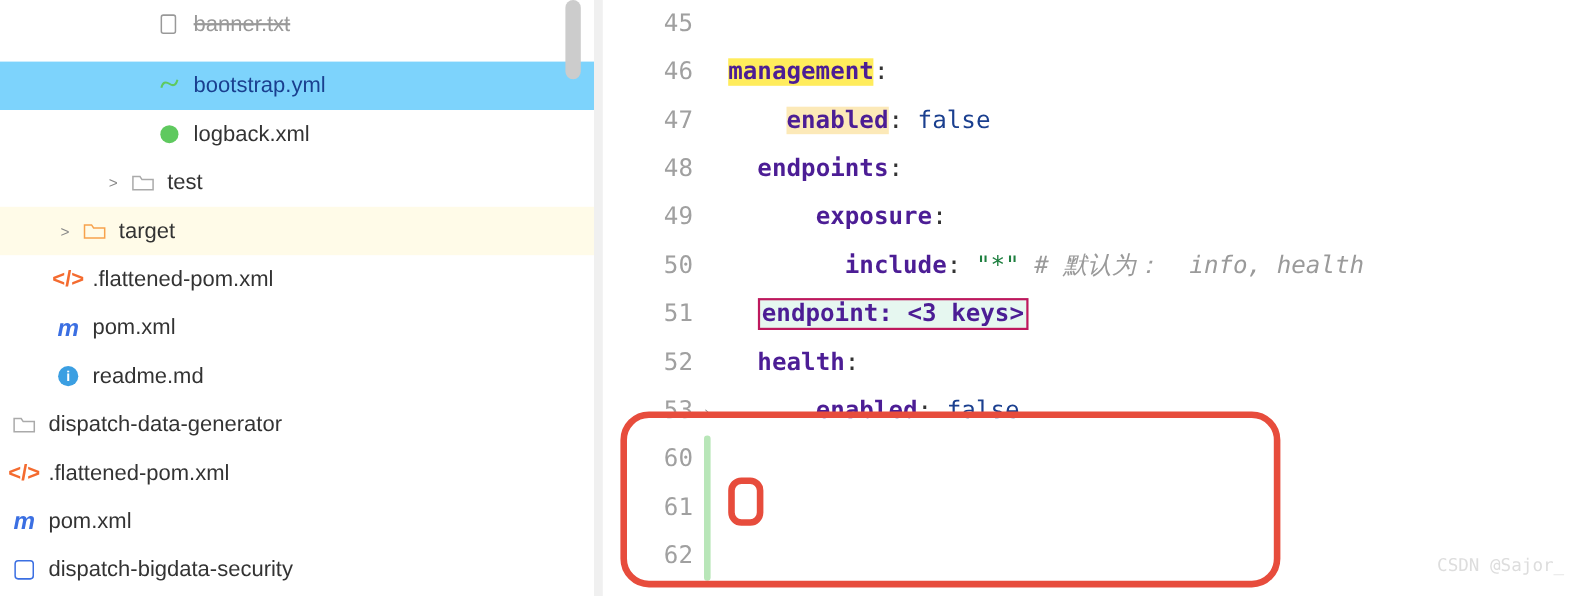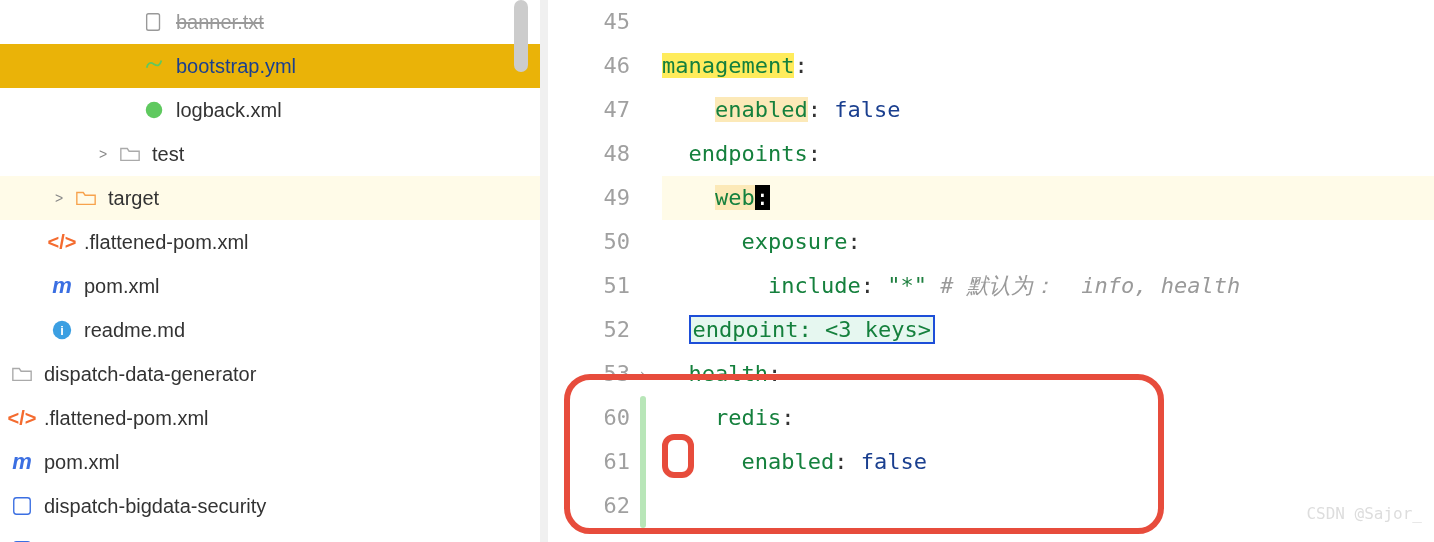--- a/index.html
+++ b/index.html
@@ -27,21 +27,21 @@
     border-radius: 7px;
   }
   .tree-item {
     display: flex;
     align-items: center;
     height: 44px;
     padding-left: 10px;
     color: #333;
     white-space: nowrap;
   }
-  .tree-item.selected { background: #eab308; }
+  .tree-item.selected { background: #7dd3fc; margin-top: 12px; }
   .tree-item.hl { background: #fffbe8; }
   .indent-0 { }
   .indent-1 { padding-left: 50px; }
   .indent-2 { padding-left: 94px; }
   .indent-3 { padding-left: 142px; }
   .expander {
     width: 18px;
     display: inline-block;
     text-align: center;
     color: #888;
@@ -89,29 +89,29 @@
     font-size: 12px;
     color: #888;
   }
   .code {
     flex: 1;
     padding-left: 18px;
     position: relative;
   }
   .code-line { height: 44px; white-space: pre; }
   .code-line.hl { background: #fffbe8; }
-  .key { color: #15803d; }
+  .key { color: #4c1d95; font-weight: bold; }
   .bool { color: #1a3f8f; }
   .str { color: #1e7f3f; }
   .comment { color: #9a9a9a; font-style: italic; }
   .punct { color: #333; }
   .hl-yellow { background: #ffec5c; }
   .hl-soft { background: #fce9b8; }
   .hl-box {
-    border: 2px solid #1d4ed8;
+    border: 2px solid #be185d;
     background: #e6f7f0;
     padding: 0 2px;
   }
   .cursor-block {
     background: #000;
     color: #fff;
     padding: 0 1px;
   }
   .changebar {
     position: absolute;
@@ -269,26 +269,24 @@
     <div class="ln">62</div>
   </div>
 
   <div class="code">
     <div class="changebar" style="top:396px;height:132px;"></div>
 
     <div class="code-line"></div>
     <div class="code-line"><span class="hl-yellow key">management</span><span class="punct">:</span></div>
     <div class="code-line">    <span class="hl-soft key">enabled</span><span class="punct">:</span> <span class="bool">false</span></div>
     <div class="code-line">  <span class="key">endpoints</span><span class="punct">:</span></div>
-    <div class="code-line hl">    <span class="hl-soft key">web</span><span class="cursor-block">:</span></div>
     <div class="code-line">      <span class="key">exposure</span><span class="punct">:</span></div>
     <div class="code-line">        <span class="key">include</span><span class="punct">:</span> <span class="str">"*"</span> <span class="comment"><span># 默认为：</span>  <span>info, health</span></span></div>
     <div class="code-line">  <span class="hl-box key">endpoint: &lt;3 keys&gt;</span></div>
     <div class="code-line">  <span class="key">health</span><span class="punct">:</span></div>
-    <div class="code-line">    <span class="key">redis</span><span class="punct">:</span></div>
     <div class="code-line">      <span class="key">enabled</span><span class="punct">:</span> <span class="bool">false</span></div>
 
     <div class="red-box-big" style="left:-80px;top:374px;width:600px;height:160px;"></div>
     <div class="red-box-small" style="left:18px;top:434px;width:32px;height:44px;"></div>
   </div>
 
   <div class="watermark">CSDN @Sajor_</div>
 </div>
 
 </body></html>

